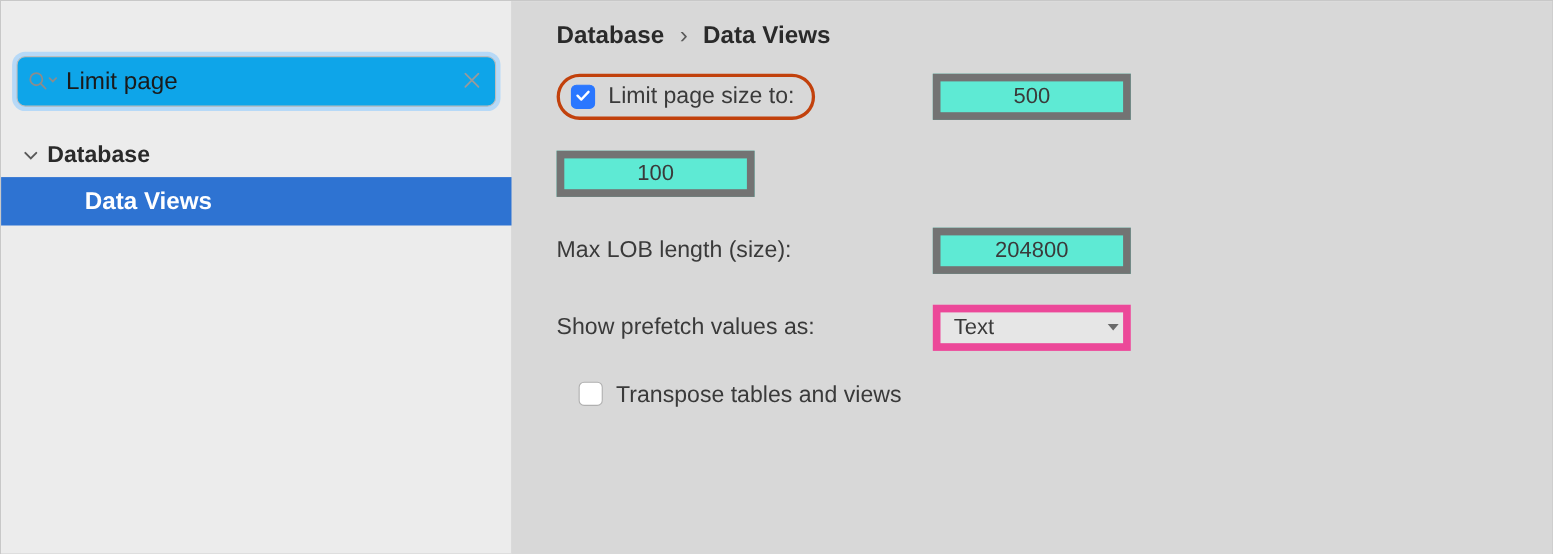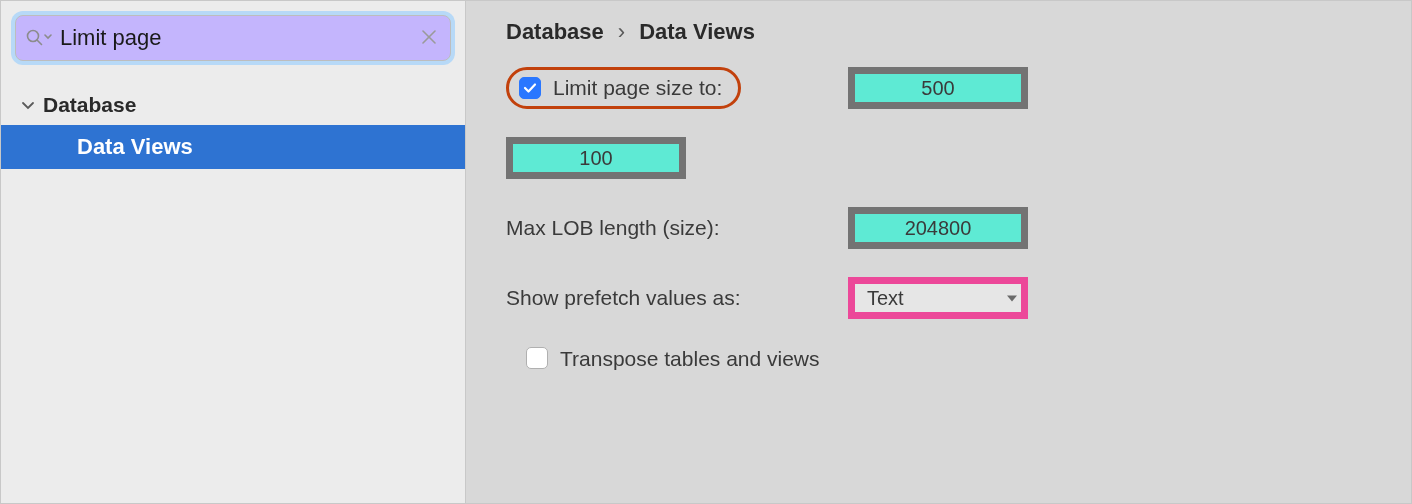--- a/index.html
+++ b/index.html
@@ -24,27 +24,28 @@
       border-right: 1px solid #c8c8c8;
       display: flex;
       flex-direction: column;
     }
     .search-wrap {
       padding: 14px 14px 14px 14px;
     }
     .search-box {
       display: flex;
       align-items: center;
-      background: #c4b5fd;
+      background: #0ea5e9;
       border: 1px solid #bdbdbd;
       border-radius: 8px;
       height: 46px;
       padding: 0 10px;
       box-shadow: 0 0 0 4px #b7d9f7;
       position: relative;
+      margin-top: 36px;
     }
     .search-icon {
       display: flex;
       align-items: center;
       color: #8c8c8c;
       margin-right: 8px;
       flex-shrink: 0;
     }
     .search-input {
       flex: 1;

